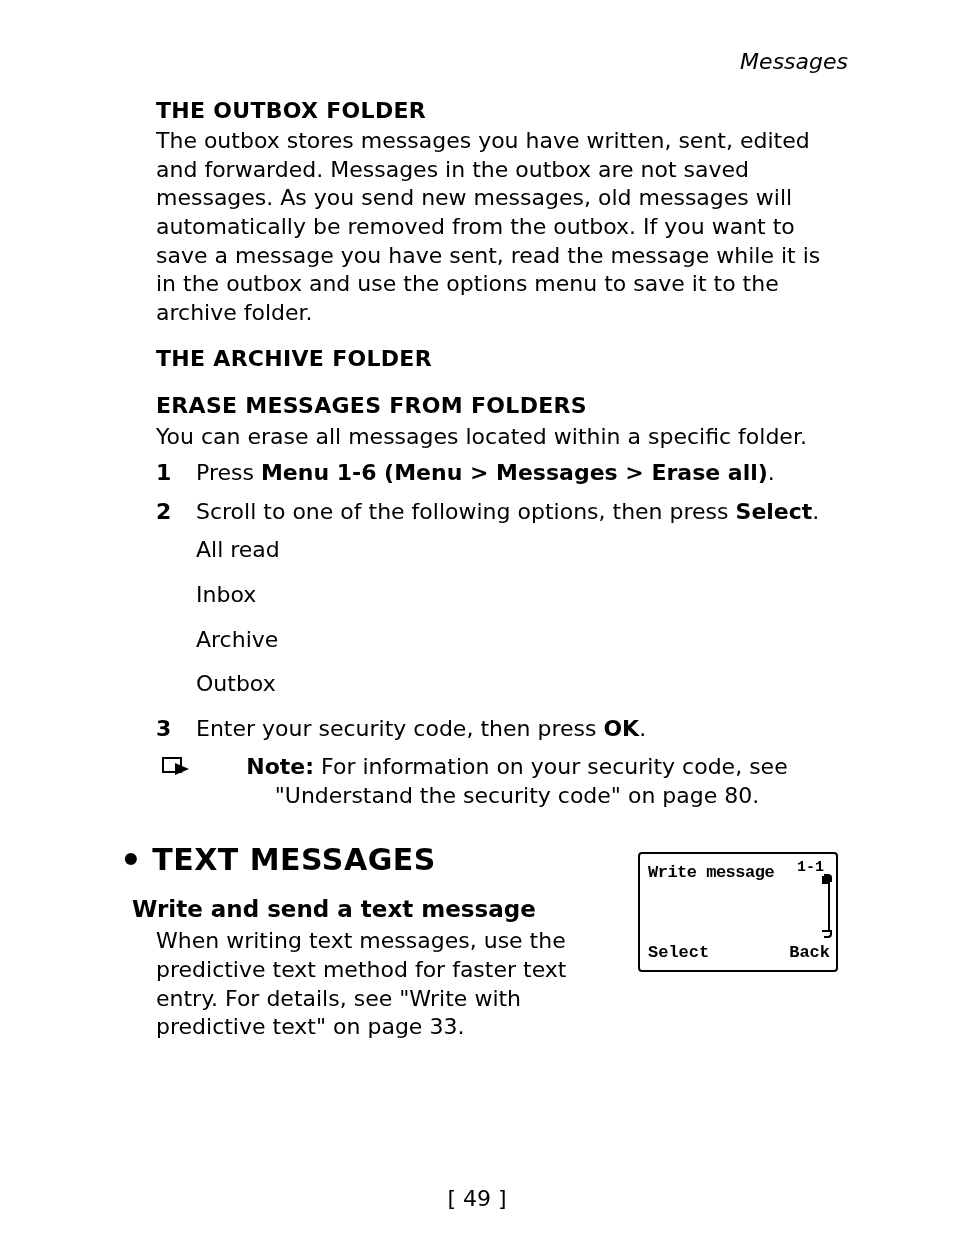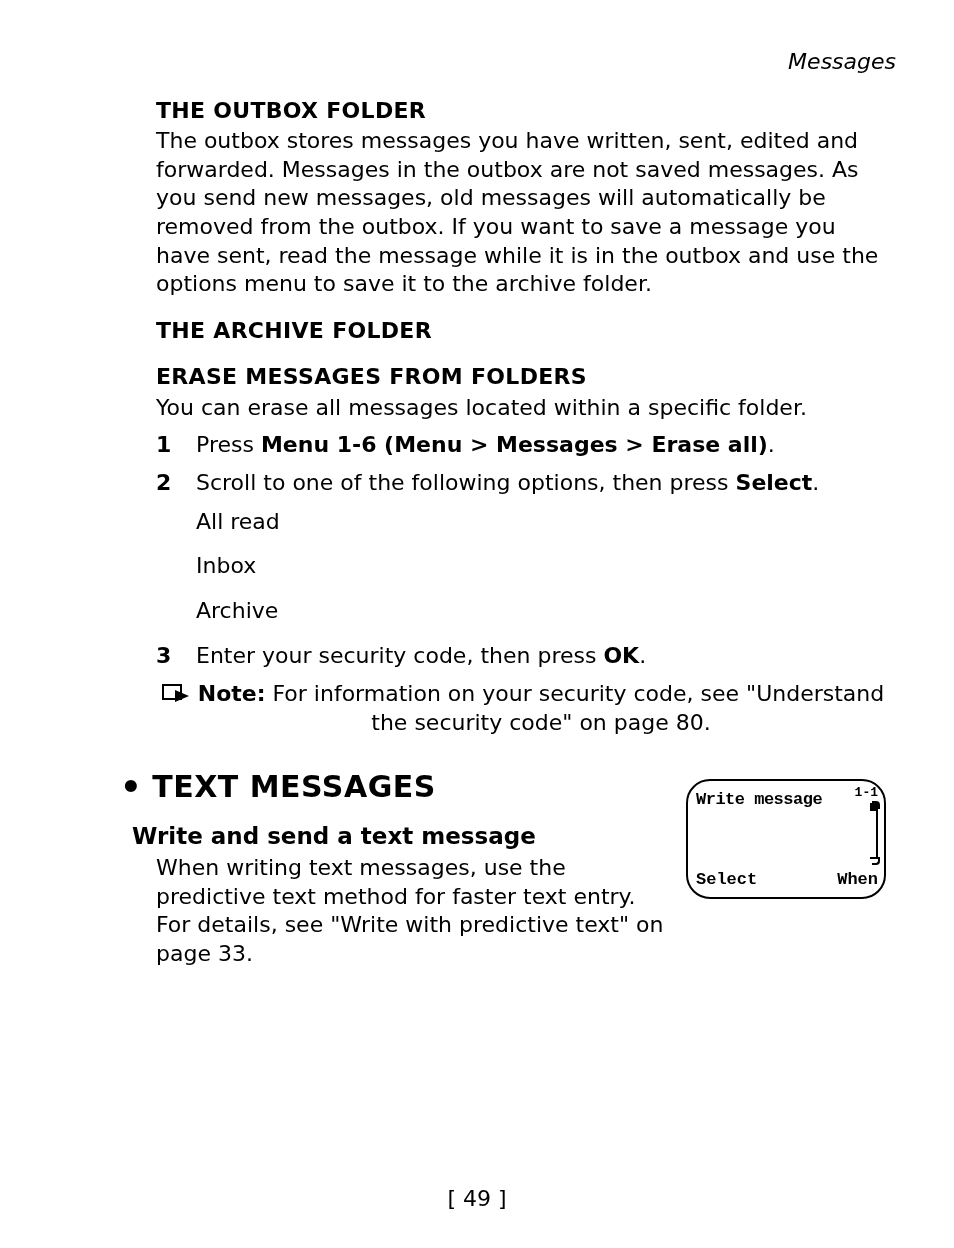--- a/index.html
+++ b/index.html
@@ -8,21 +8,21 @@
     background: #fff;
     font-family: "Frutiger", "Segoe UI", "DejaVu Sans", "Trebuchet MS", Arial, sans-serif;
     color: #000;
     font-size: 22px;
     line-height: 1.3;
   }
   .page {
     box-sizing: border-box;
     width: 954px;
     height: 1248px;
-    padding: 48px 68px 40px 100px;
+    padding: 48px 116px 40px 100px;
     position: relative;
   }
   .running-header {
     text-align: right;
     font-style: italic;
     font-size: 22px;
     margin-bottom: 20px;
     margin-right: -10px;
   }
   .subsection-title {
@@ -113,40 +113,40 @@
   }
 
   
   .phone-wrap {
     margin-top: 12px;
   }
   .phone-screen {
     width: 200px;
     height: 120px;
     border: 2px solid #000;
-    border-radius: 24px;
+    border-radius: 4px;
     position: relative;
     font-family: "MS Sans Serif", "Terminal", "Courier New", monospace;
     font-size: 17px;
     box-sizing: border-box;
   }
   .ps-title {
     position: absolute;
     top: 8px;
     left: 8px;
     font-weight: 700;
     font-family: inherit;
     letter-spacing: -0.5px;
   }
   .ps-index {
     position: absolute;
     top: 4px;
-    right: 6px;
-    font-weight: 700;
-    font-size: 13px;
+    right: 12px;
+    font-weight: 700;
+    font-size: 15px;
     font-family: inherit;
   }
   .ps-softleft {
     position: absolute;
     bottom: 6px;
     left: 8px;
     font-weight: 700;
     font-family: inherit;
   }
   .ps-softright {
@@ -227,20 +227,21 @@
       <div class="list-content">
         <span>Scroll to one of the following options, then press </span><span class="bold">Select</span><span>.</span>
       </div>
     </div>
   </div>
 
   <div class="options">
     <div>All read</div>
     <div>Inbox</div>
     <div>Archive</div>
+    <div>Outbox</div>
   </div>
 
   <div class="list">
     <div class="list-item">
       <div class="list-num">3</div>
       <div class="list-content">
         <span>Enter your security code, then press </span><span class="bold">OK</span><span>.</span>
       </div>
     </div>
   </div>
@@ -269,19 +270,19 @@
     </div>
 
     <div class="phone-wrap">
       <div class="phone-screen">
         <div class="ps-title">Write message</div>
         <div class="ps-index">1-1</div>
         <div class="ps-scrollbar"></div>
         <div class="ps-scrollcap-top"></div>
         <div class="ps-scrollcap-bot"></div>
         <div class="ps-softleft">Select</div>
-        <div class="ps-softright">When</div>
+        <div class="ps-softright">Back</div>
       </div>
     </div>
   </div>
 
   <div class="page-number">[ 49 ]</div>
 </div>
 
 </body></html>

